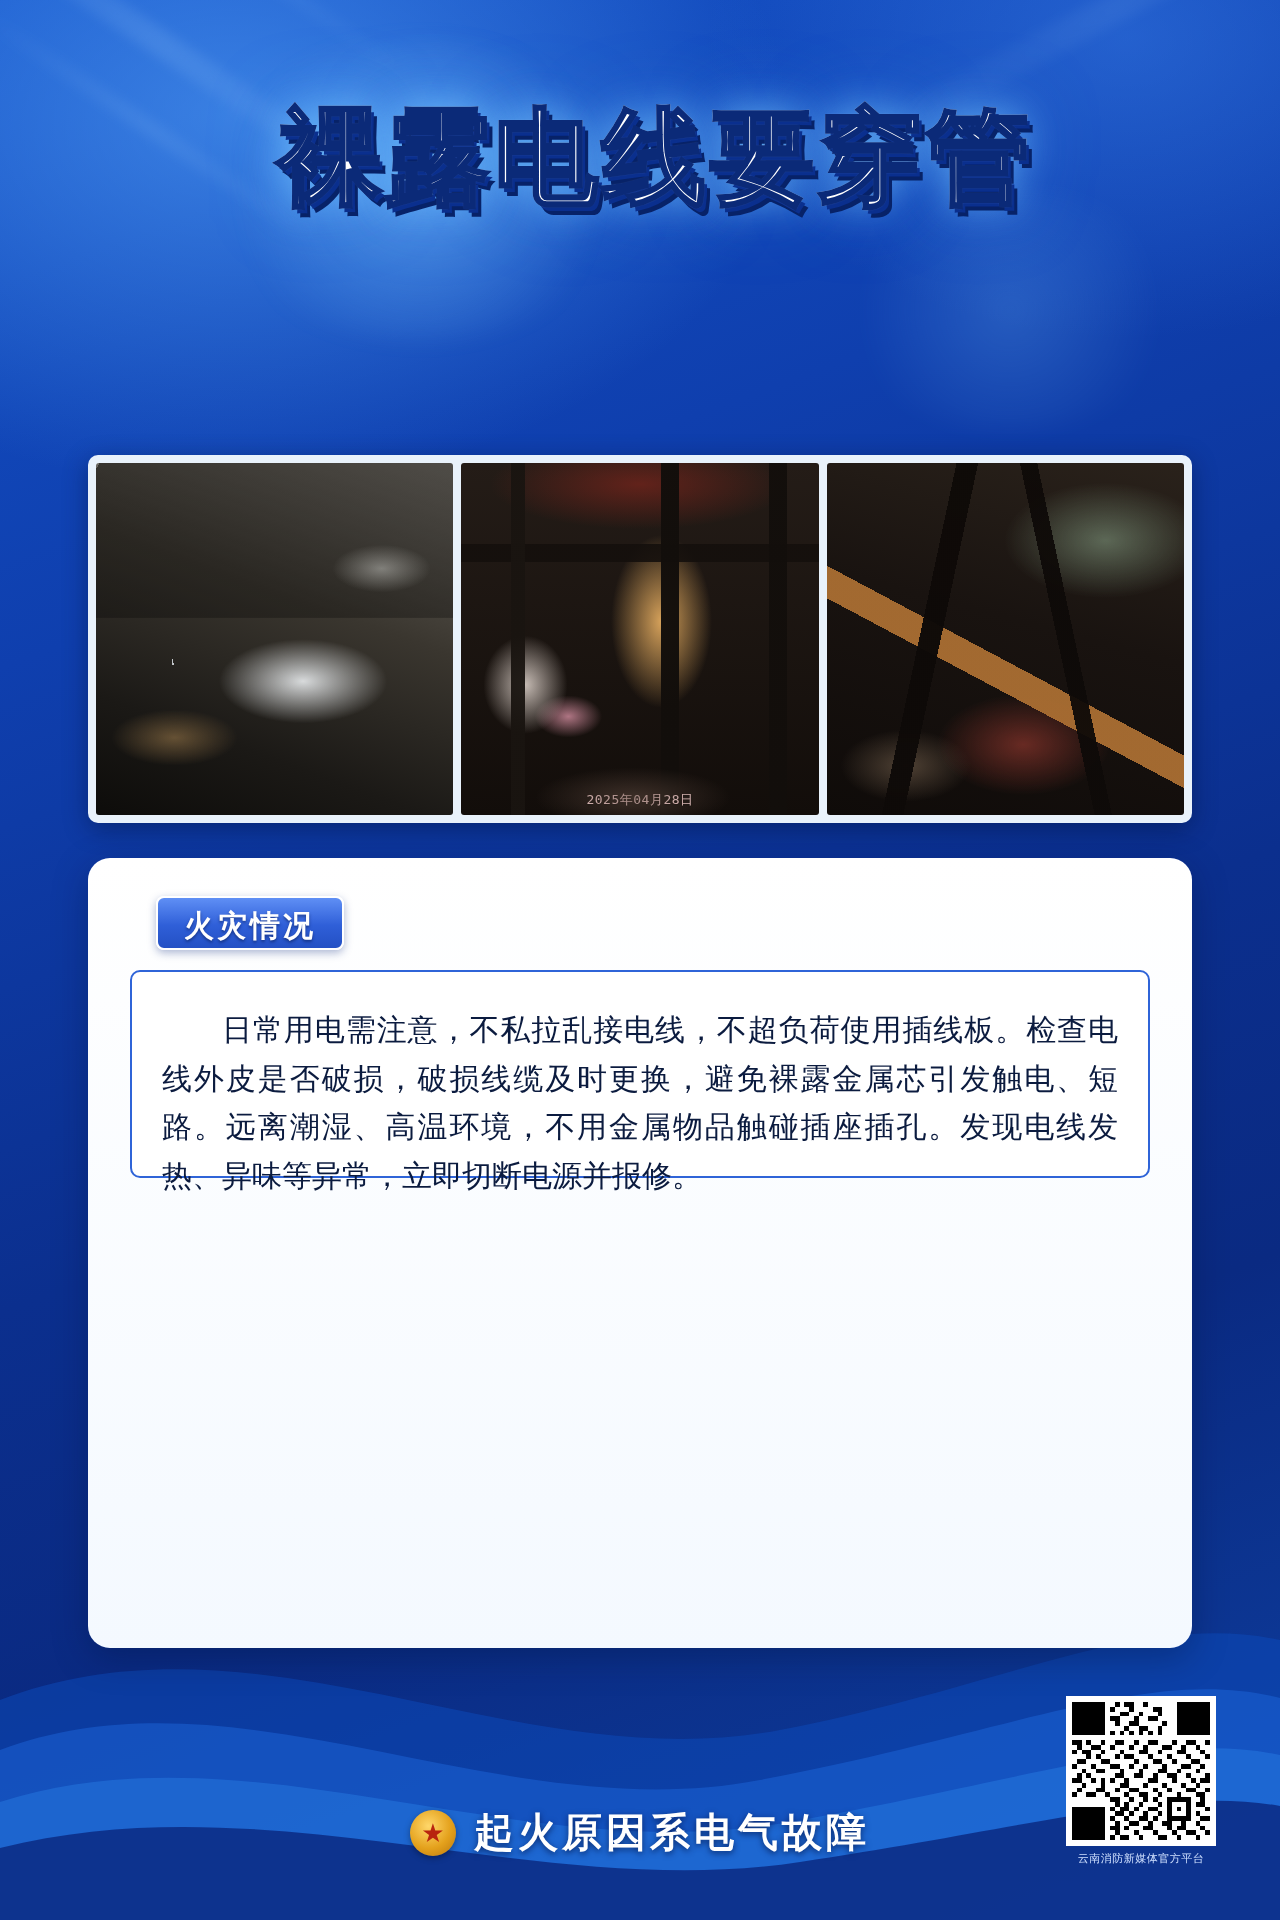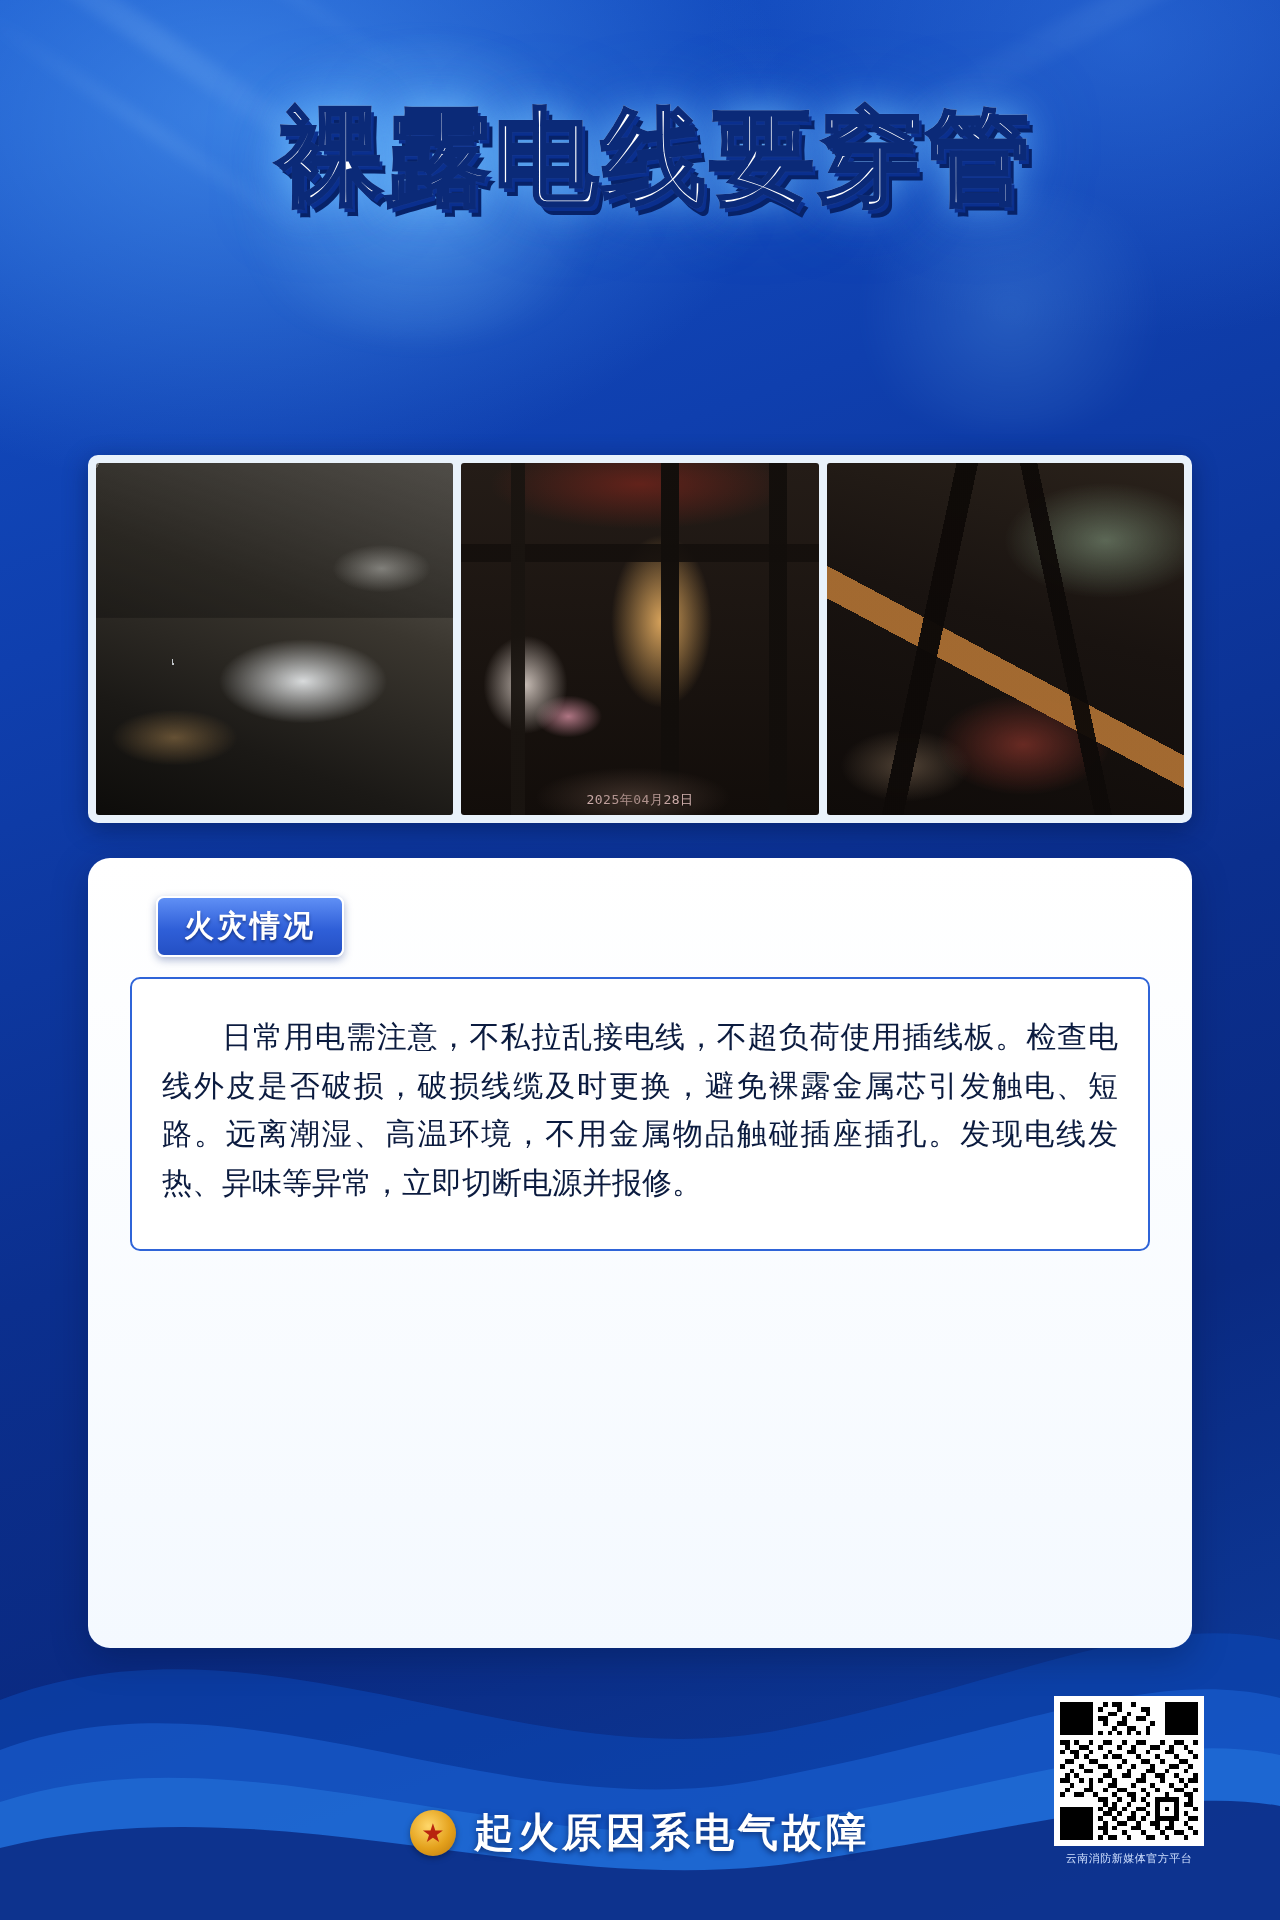--- a/index.html
+++ b/index.html
@@ -135,36 +135,36 @@
     z-index: 4;
     padding: 38px 42px;
   }
   .sec-label {
     display: inline-block;
     background: linear-gradient(180deg,#5f8ff5 0%, #2f5fd8 55%, #2450c4 100%);
     color: #ffffff;
     font-weight: bold;
     font-size: 30px;
     letter-spacing: 3px;
-    padding: 8px 26px 8px 26px;
+    padding: 8px 26px 1px 26px;
     border-radius: 8px;
     border: 2px solid #ffffff;
     text-shadow: 0 2px 3px rgba(10,30,90,0.6);
     box-shadow: 0 3px 8px rgba(20,50,130,0.35);
     position: relative; left: 26px;
   }
   .sec-box {
     margin-top: -14px;
     border: 2px solid #2f64d8;
     border-radius: 10px;
     background: #ffffff;
     padding: 34px 30px 26px 30px;
   }
   .box-fire { height: 258px; }
-  .box-warn { height: 274px; margin-top: -14px; }
+  .box-warn { height: 208px; margin-top: -14px; }
   .sec-gap { height: 34px; }
 
   .body-text {
     font-size: 35px;
     line-height: 1.55;
     color: #0b1b3f;
     text-align: justify;
     text-indent: 2em;
     letter-spacing: 0px;
     font-weight: 500;
@@ -194,21 +194,21 @@
     position: relative;
   }
   .badge .star { color: #b8240f; font-size: 26px; line-height: 1; }
   .footer-text {
     color: #ffffff; font-size: 40px; font-weight: bold; letter-spacing: 4px;
     text-shadow: 0 2px 6px rgba(5,25,80,0.8);
   }
 
   
   .qr-wrap {
-    position: absolute; right: 76px; bottom: 54px; z-index: 6; text-align: center;
+    position: absolute; right: 64px; bottom: 54px; z-index: 6; text-align: center;
   }
   .qr {
     width: 150px; height: 150px; background: #ffffff; padding: 6px;
     display: block;
   }
   .qr-cap {
     margin-top: 5px; font-size: 11px; color: #cfe0ff; letter-spacing: .5px;
   }
 </style>
 </head>

